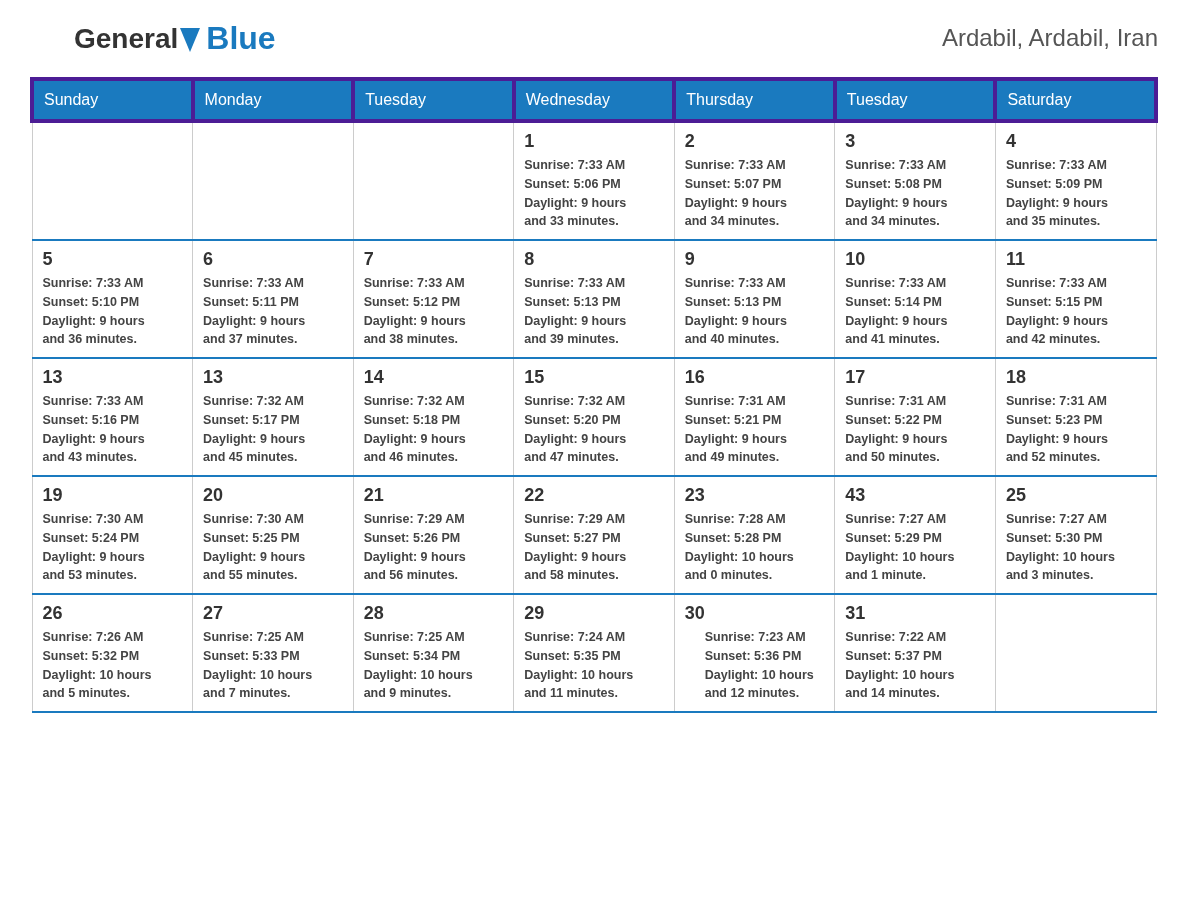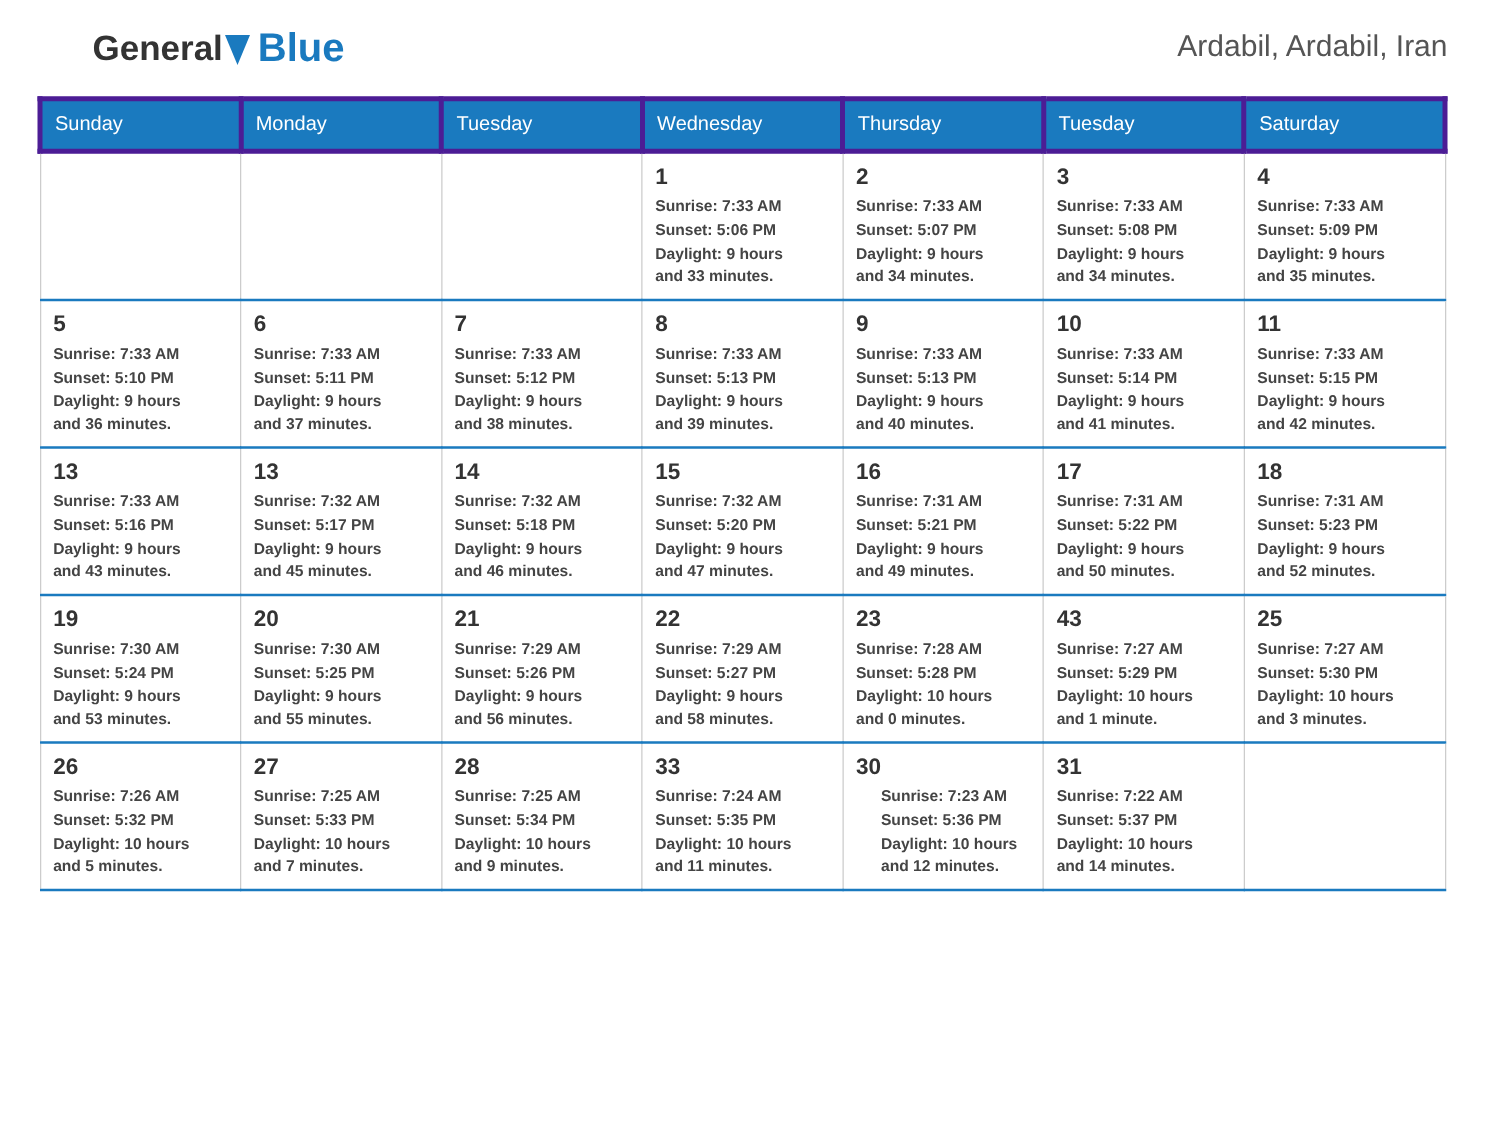--- a/index.html
+++ b/index.html
@@ -315,21 +315,21 @@
 and 7 minutes.</div>
         </td>
         <td>
           <div class="day-number">28</div>
           <div class="day-info" style="white-space: pre-line;">Sunrise: 7:25 AM
 Sunset: 5:34 PM
 Daylight: 10 hours
 and 9 minutes.</div>
         </td>
         <td>
-          <div class="day-number">33</div>
+          <div class="day-number">29</div>
           <div class="day-info" style="white-space: pre-line;">Sunrise: 7:24 AM
 Sunset: 5:35 PM
 Daylight: 10 hours
 and 11 minutes.</div>
         </td>
         <td>
           <div class="day-number">30</div>
           <div class="day-info" style="white-space: pre-line; margin-left: 20px;">Sunrise: 7:23 AM
 Sunset: 5:36 PM
 Daylight: 10 hours

